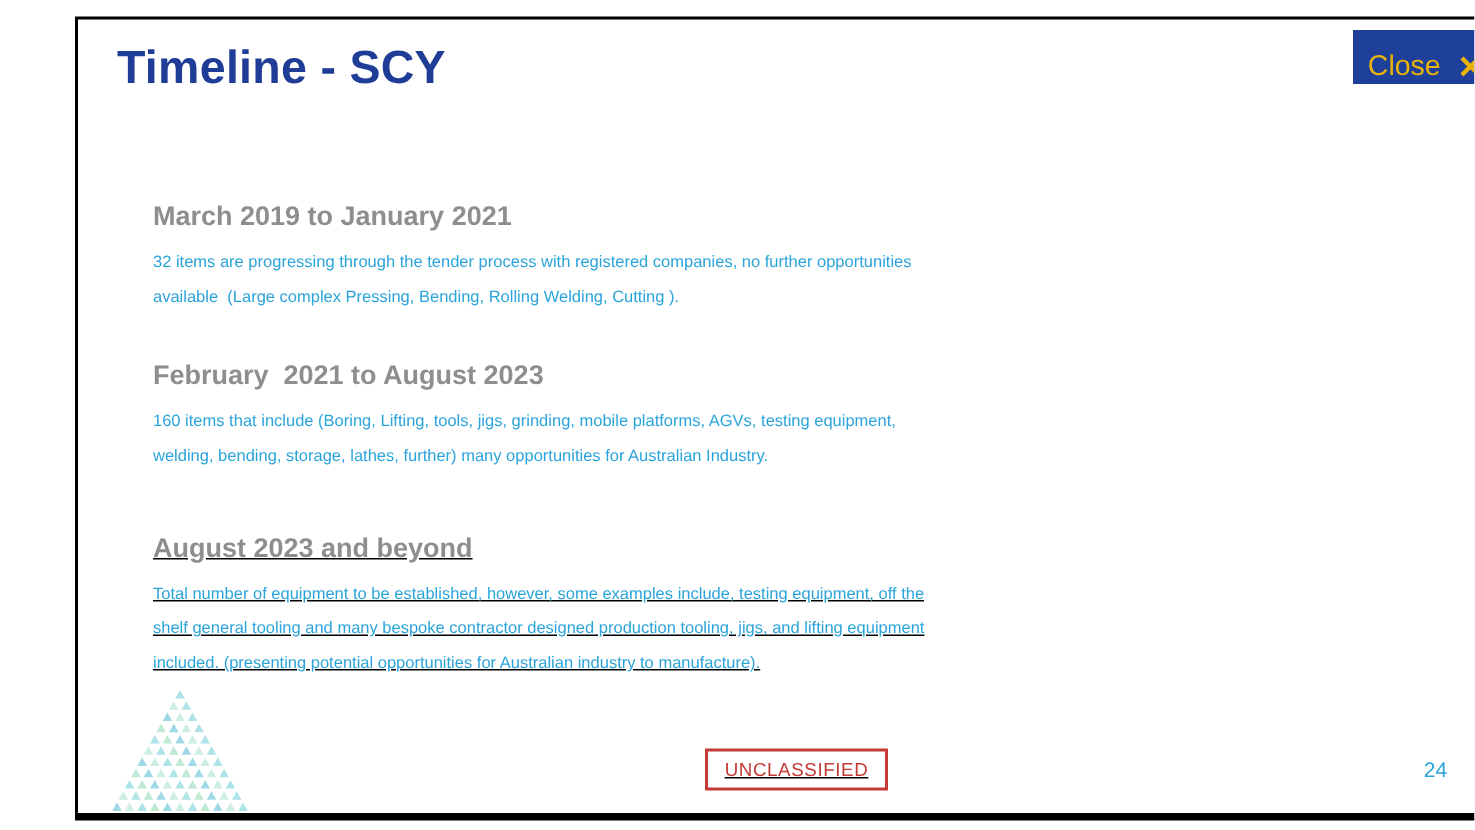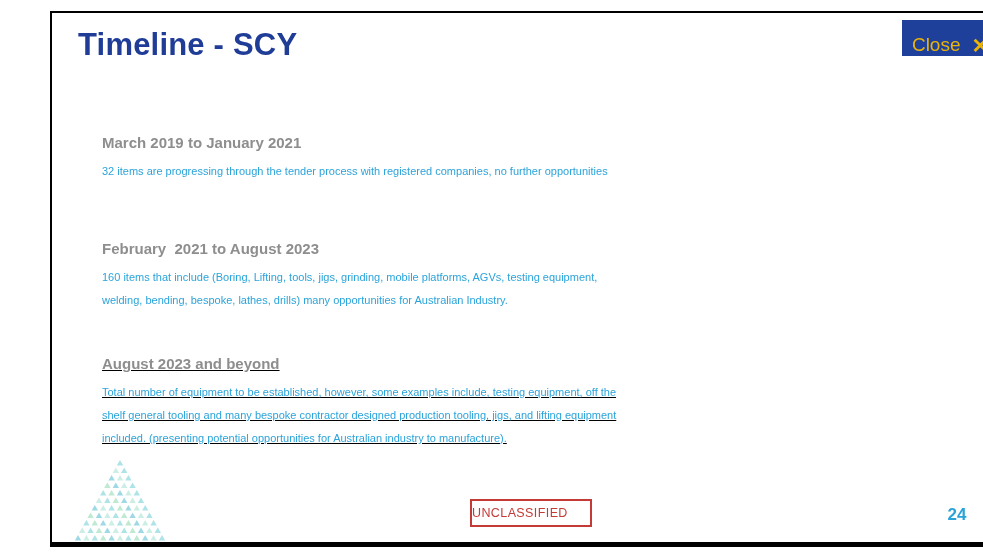--- a/index.html
+++ b/index.html
@@ -61,55 +61,57 @@
   }
   .section {
     position: absolute;
     left: 50px;
     width: 880px;
   }
   .section-1 { top: 121px; }
   .section-2 { top: 227px; }
   .section-3 { top: 342px; text-decoration: underline; }
   .section h2 {
-    font-size: 15px;
+    font-size: 18px;
     font-weight: bold;
     color: #8e8e8e;
     margin: 0 0 9px 0;
     white-space: pre;
   }
   .body-line {
     font-size: 11px;
     color: #2ba4da;
     line-height: 23px;
     white-space: pre;
   }
   .classification-box {
     position: absolute;
     left: 418px;
     top: 486px;
     width: 122px;
     height: 28px;
     border: 2px solid #c43a36;
     display: flex;
     align-items: center;
+    justify-content: center;
+    text-decoration: underline;
   }
   .classification-box span {
     font-size: 12.5px;
     color: #c43a36;
     letter-spacing: 0.4px;
   }
   .page-number {
     position: absolute;
     left: 880px;
     top: 492px;
     width: 50px;
     text-align: center;
-    font-size: 17px;
-    font-weight: bold;
+    font-size: 14px;
+    font-weight: normal;
     color: #29a3d8;
   }
   .triangle-decoration {
     position: absolute;
     left: 2px;
     bottom: 0px;
     width: 160px;
     height: 84px;
     pointer-events: none;
   }
@@ -123,26 +125,27 @@
     <h1 class="slide-title">Timeline - SCY</h1>
 
     <button class="close-btn">
       <span>Close</span>
       <span class="x-icon">✕</span>
     </button>
 
     <div class="section section-1">
       <h2>March 2019 to January 2021</h2>
       <div class="body-line">32 items are progressing through the tender process with registered companies, no further opportunities</div>
+      <div class="body-line">available  (Large complex Pressing, Bending, Rolling Welding, Cutting ).</div>
     </div>
 
     <div class="section section-2">
       <h2>February  2021 to August 2023</h2>
       <div class="body-line">160 items that include (Boring, Lifting, tools, jigs, grinding, mobile platforms, AGVs, testing equipment,</div>
-      <div class="body-line">welding, bending, bespoke, lathes, drills) many opportunities for Australian Industry.</div>
+      <div class="body-line">welding, bending, storage, lathes, further) many opportunities for Australian Industry.</div>
     </div>
 
     <div class="section section-3">
       <h2>August 2023 and beyond</h2>
       <div class="body-line">Total number of equipment to be established, however, some examples include, testing equipment, off the</div>
       <div class="body-line">shelf general tooling and many bespoke contractor designed production tooling, jigs, and lifting equipment</div>
       <div class="body-line">included. (presenting potential opportunities for Australian industry to manufacture).</div>
     </div>
 
     <svg class="triangle-decoration" viewBox="0 0 160 84" xmlns="http://www.w3.org/2000/svg">

